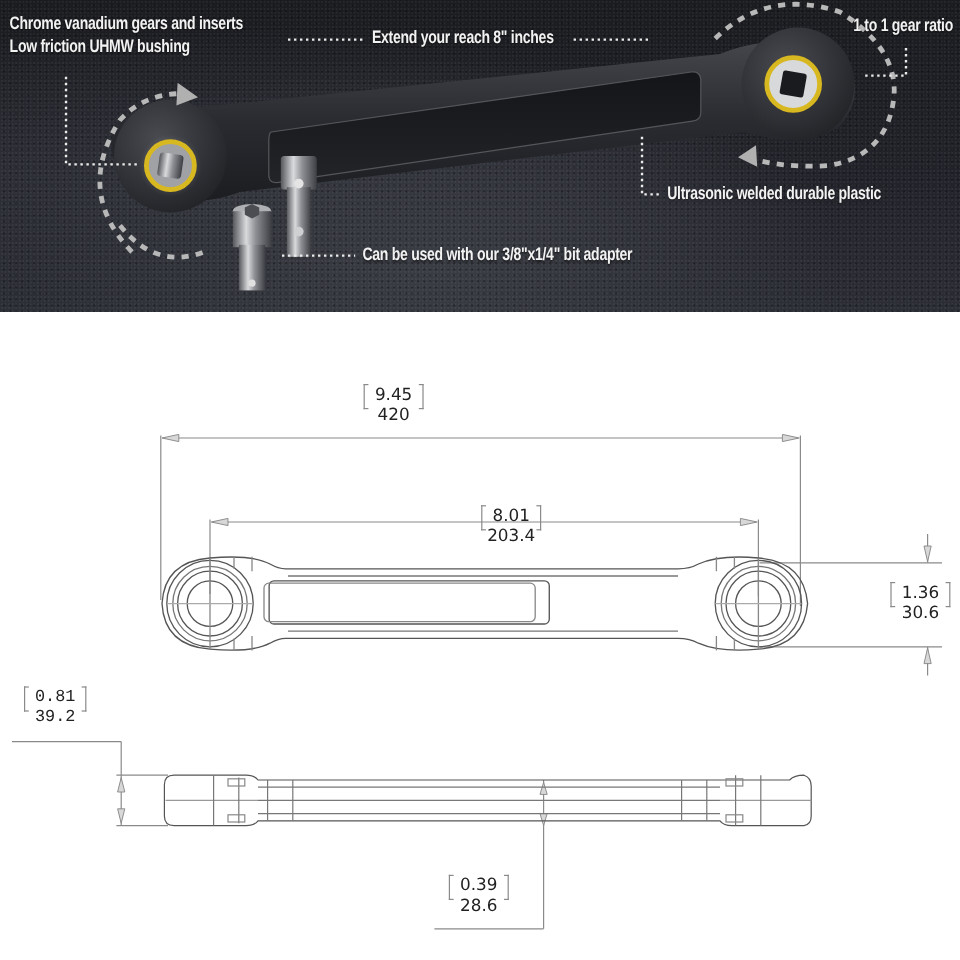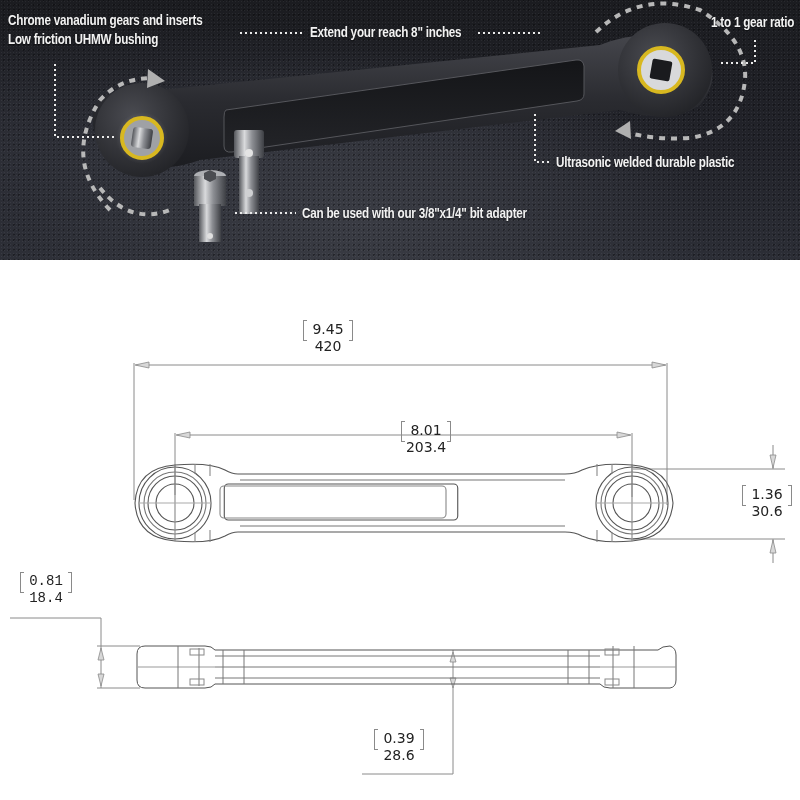--- a/index.html
+++ b/index.html
@@ -250,19 +250,19 @@
   <div class="dim" style="left:391px; top:99px; width:70px;margin-top:30px;">
     <span class="inch">8.01</span>
     <span class="mm">203.4</span>
   </div>
   <div class="dim" style="left:737px; top:193px; width:60px;">
     <span class="inch">1.36</span>
     <span class="mm">30.6</span>
   </div>
   <div class="dim" style="left:16px; top:280px; width:60px;font-family:Liberation Mono, monospace;">
     <span class="inch">0.81</span>
-    <span class="mm">18.4</span>
+    <span class="mm">39.2</span>
   </div>
   <div class="dim" style="left:367px; top:437px; width:64px;">
     <span class="inch">0.39</span>
     <span class="mm">28.6</span>
   </div>
 </div>
 
 </body></html>

